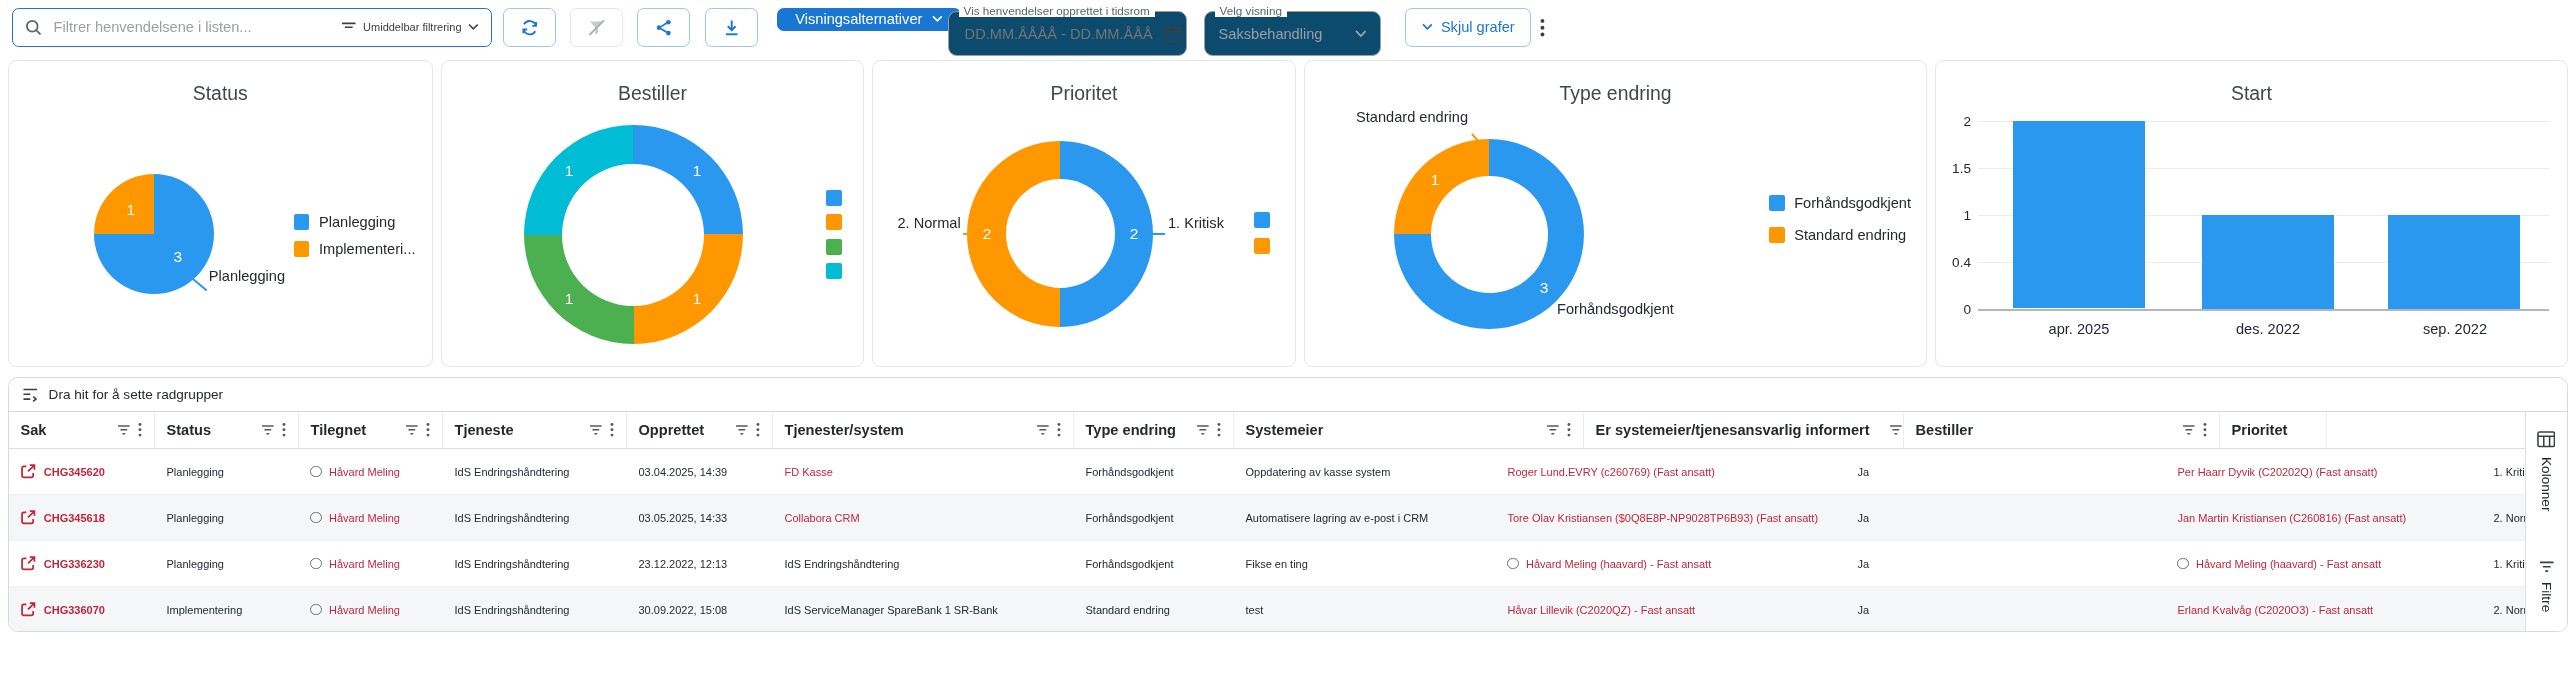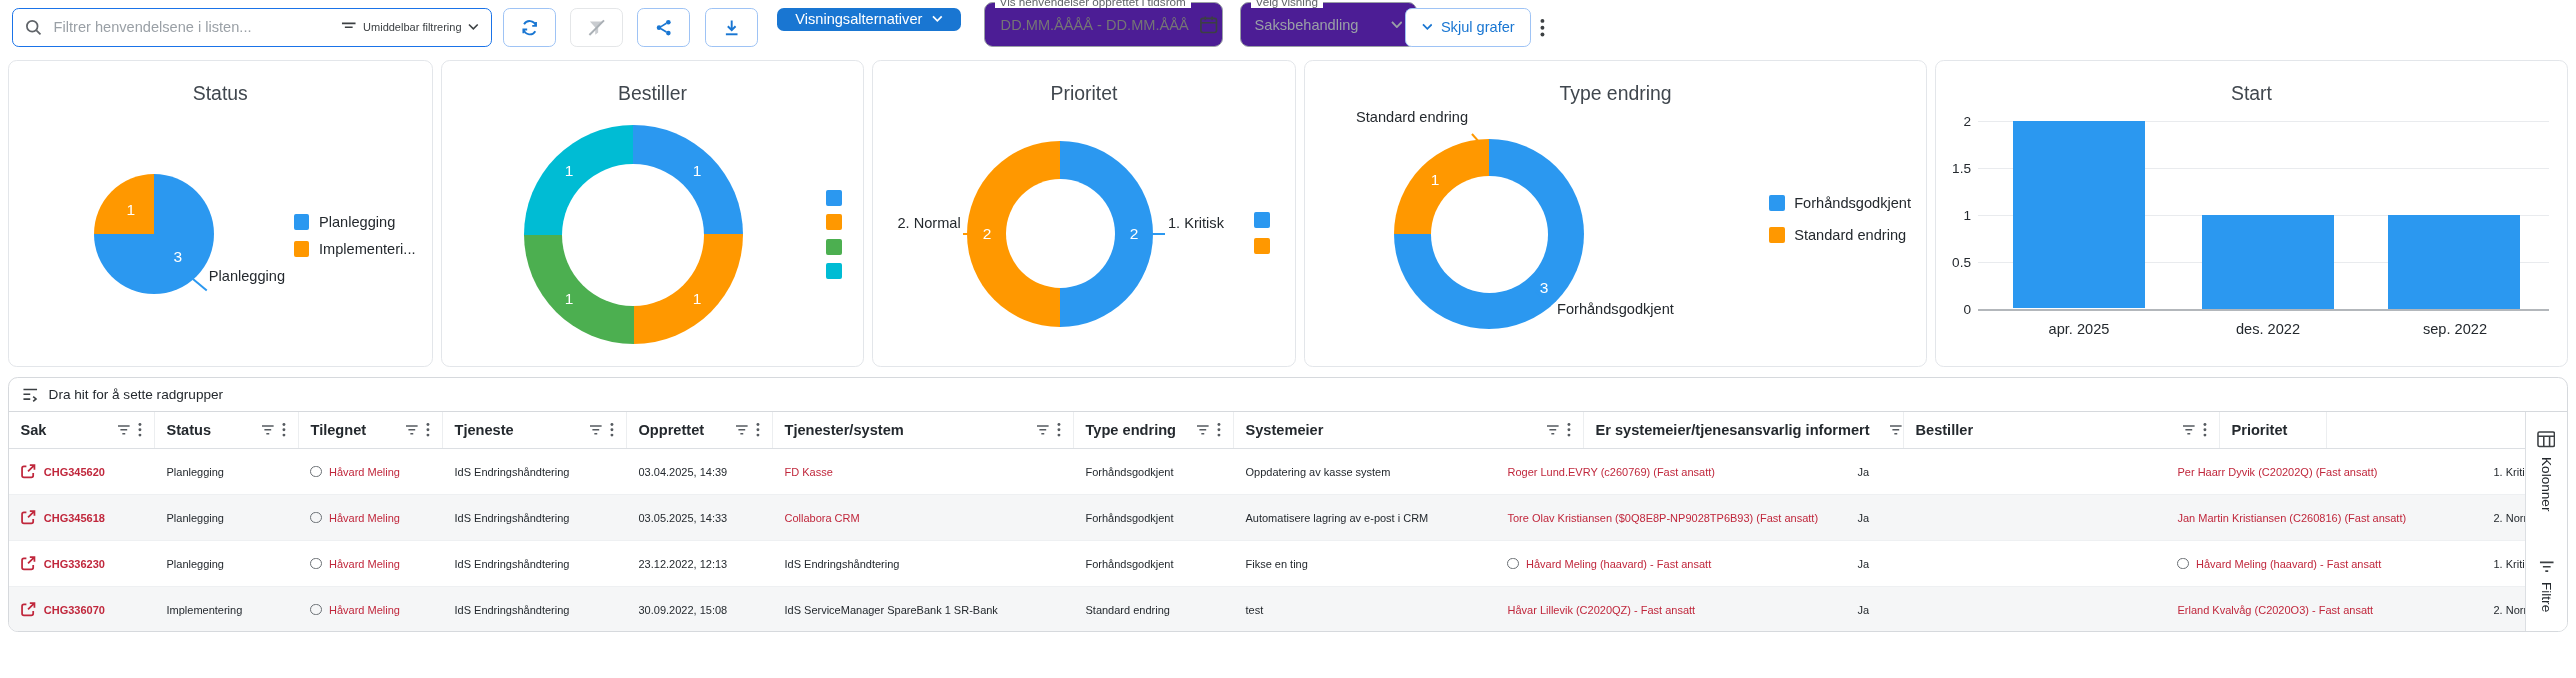--- a/index.html
+++ b/index.html
@@ -7,21 +7,21 @@
   .app{position:relative;width:2576px;height:679px;background:#fff;}
 
   
   .searchbox{position:absolute;left:11.7px;top:7.8px;width:480px;height:39px;border:1.9px solid #1a73e8;border-radius:6.8px;display:flex;align-items:center;gap:7.8px;padding:0 11.7px;box-sizing:border-box;background:#fff;}
   .searchbox input{flex:1;border:0;outline:0;font:14.6px "Liberation Sans",sans-serif;color:#3c4043;min-width:0;background:transparent;}
   .searchbox input::placeholder{color:#9aa0a6;}
   .sb-right{display:flex;align-items:center;gap:6.8px;font-size:11px;color:#3c4043;white-space:nowrap;}
   .icon-btn{position:absolute;top:7.8px;width:53px;height:39px;border:1px solid #9ec3f5;border-radius:6.8px;background:#fff;display:flex;align-items:center;justify-content:center;box-sizing:border-box;cursor:pointer;}
   .icon-btn.disabled{border-color:#e4e6e8;}
   .btn-primary{position:absolute;left:777px;top:7.8px;width:184px;height:23px;background:#1976d2;border-radius:6.8px;color:#fff;display:flex;align-items:center;justify-content:center;gap:9.7px;font-size:14.6px;cursor:pointer;}
-  .fieldset{position:absolute;top:2px;height:45px;border:1px solid #9aa0a6;border-radius:8.7px;box-sizing:border-box;display:flex;align-items:center;gap:7.8px;padding:0 13.6px;background:#4c1d95;margin-left:36px;}
+  .fieldset{position:absolute;top:11px;height:45px;border:1px solid #9aa0a6;border-radius:8.7px;box-sizing:border-box;display:flex;align-items:center;gap:7.8px;padding:0 13.6px;background:#0c4a6e;}
   .fieldset .legend{position:absolute;top:-7.8px;left:9.7px;background:#fff;padding:0 4.9px;font-size:11.7px;color:#5f6368;white-space:nowrap;}
   .fs-date{left:948px;width:239px;}
   .fs-view{left:1204px;width:177px;}
   .fieldset .value{flex:1;font-size:14.6px;color:#9aa0a6;white-space:nowrap;overflow:hidden;}
   .btn-outline{position:absolute;left:1405px;top:7.8px;height:39px;padding:0 15.5px;border:1px solid #9ec3f5;border-radius:6.8px;background:#fff;color:#1976d2;display:flex;align-items:center;gap:8.7px;font-size:14.6px;box-sizing:border-box;cursor:pointer;white-space:nowrap;}
   .kebab-toolbar{position:absolute;left:1540px;top:17.5px;cursor:pointer;}
 
   
   .card{position:absolute;top:60px;height:307px;background:#fff;border:1px solid #e3e6ea;border-radius:8.7px;box-sizing:border-box;}
   .ctitle{position:absolute;top:21.4px;left:0;right:0;text-align:center;font-size:19.4px;color:#40474e;}
@@ -248,21 +248,21 @@
         <div class="callout" style="left: 27px; top: 48px; width: 136px; text-align: right;">Standard endring</div>
         <div class="lline" style="left: 167px; top: 72px; width: 21.4px; background: rgb(255, 152, 0); transform: rotate(48deg);"></div>
         <div class="callout" style="left: 252px; top: 240px;">Forhåndsgodkjent</div>
         <div class="lline" style="left: 231px; top: 229px; width: 21.4px; background: rgb(43, 152, 240); transform: rotate(48deg);"></div>
       </div>
       <div class="card" style="left: 1935px; width: 633px;">
         <div class="ctitle">Start</div>
         <div class="gridline baseline" style="left: 42px; width: 571px; top: 248px;"></div>
         <div class="ytick" style="left: 0px; width: 35px; top: 248px;">0</div>
         <div class="gridline" style="left: 42px; width: 571px; top: 201px;"></div>
-        <div class="ytick" style="left: 0px; width: 35px; top: 201px;">0.5</div>
+        <div class="ytick" style="left: 0px; width: 35px; top: 201px;">0.4</div>
         <div class="gridline" style="left: 42px; width: 571px; top: 154px;"></div>
         <div class="ytick" style="left: 0px; width: 35px; top: 154px;">1</div>
         <div class="gridline" style="left: 42px; width: 571px; top: 107px;"></div>
         <div class="ytick" style="left: 0px; width: 35px; top: 107px;">1.5</div>
         <div class="gridline" style="left: 42px; width: 571px; top: 60px;"></div>
         <div class="ytick" style="left: 0px; width: 35px; top: 60px;">2</div>
         <div class="bar" style="left: 77px; width: 132px; top: 60px; height: 187px; background: rgb(43, 152, 240);"></div>
         <div class="xcat" style="left: 143px; top: 260px;">apr. 2025</div>
         <div class="bar" style="left: 266px; width: 132px; top: 154px; height: 94px; background: rgb(43, 152, 240);"></div>
         <div class="xcat" style="left: 332px; top: 260px;">des. 2022</div>

